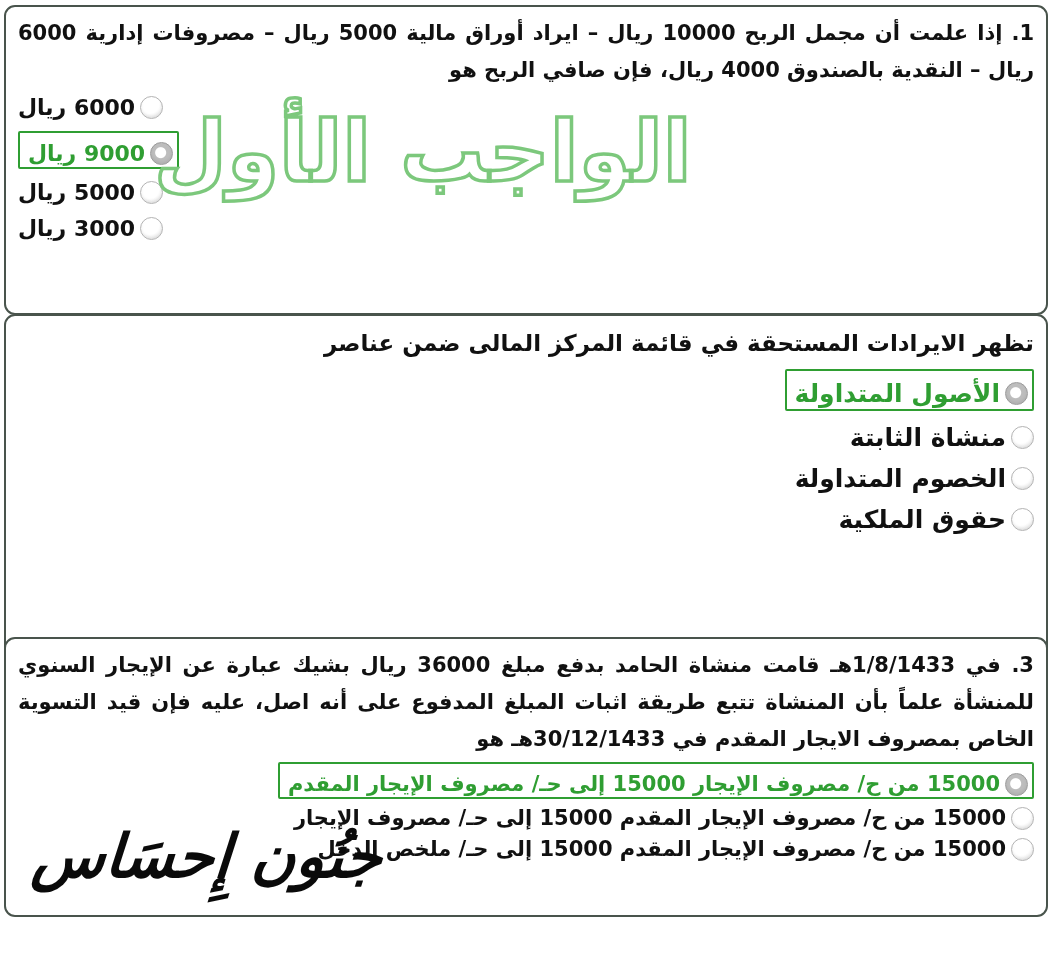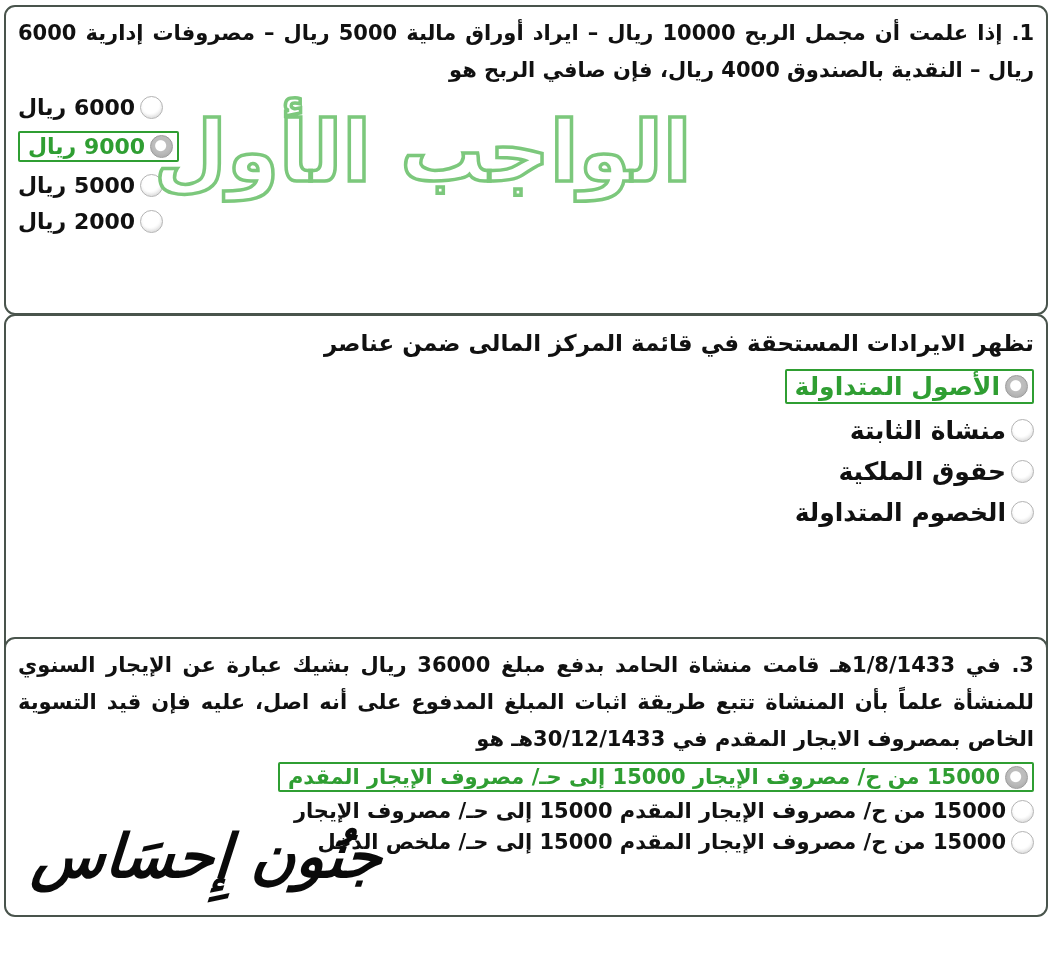--- a/index.html
+++ b/index.html
@@ -70,21 +70,21 @@
     box-shadow:inset 0 -2px 3px rgba(0,0,0,0.07);
   }
   .radio.checked {
     border-color:#9a9a9a;
     background:radial-gradient(circle at 46% 46%, #ffffff 0 5px, #bdbdbd 6px 100%);
   }
 
   .opt.selected {
     border:2.5px solid #2f9e32;
     border-radius:2px;
-    padding:1px 4px 1px 8px;
+    padding:8px 4px 1px 8px;
   }
   .opt.selected .lbl { color:#2f9e32; }
 
   .wm-assignment {
     position:absolute;
     top:96px; left:148px;
     font-family:"DejaVu Sans", sans-serif;
     font-size:84px; font-weight:bold;
     letter-spacing:2px;
     color:#8fd08f;
@@ -121,44 +121,44 @@
       <div class="opt selected">
         <span class="radio checked"></span>
         <span class="lbl">9000 ريال</span>
       </div>
       <div class="opt">
         <span class="radio"></span>
         <span class="lbl">5000 ريال</span>
       </div>
       <div class="opt">
         <span class="radio"></span>
-        <span class="lbl">2000 ريال</span>
+        <span class="lbl">3000 ريال</span>
       </div>
     </div>
     <div class="wm-assignment">الواجب الأول</div>
   </section>
 
   <section class="qbox q2">
     <p class="qtext">تظهر الايرادات المستحقة في قائمة المركز المالى ضمن عناصر</p>
     <div class="opts">
       <div class="opt selected">
         <span class="radio checked"></span>
         <span class="lbl">الأصول المتداولة</span>
       </div>
       <div class="opt">
         <span class="radio"></span>
         <span class="lbl">منشاة الثابتة</span>
       </div>
       <div class="opt">
         <span class="radio"></span>
-        <span class="lbl">حقوق الملكية</span>
+        <span class="lbl">الخصوم المتداولة</span>
       </div>
       <div class="opt">
         <span class="radio"></span>
-        <span class="lbl">الخصوم المتداولة</span>
+        <span class="lbl">حقوق الملكية</span>
       </div>
     </div>
   </section>
 
   <section class="qbox q3">
     <p class="qtext">3. في 1/8/1433هـ قامت منشاة الحامد بدفع مبلغ 36000 ريال بشيك عبارة عن الإيجار السنوي للمنشأة علماً بأن المنشاة تتبع طريقة اثبات المبلغ المدفوع على أنه اصل، عليه فإن قيد التسوية الخاص بمصروف الايجار المقدم في 30/12/1433هـ هو</p>
     <div class="opts">
       <div class="opt selected">
         <span class="radio checked"></span>
         <span class="lbl">15000 من ح/ مصروف الإيجار 15000 إلى حـ/ مصروف الإيجار المقدم</span>

